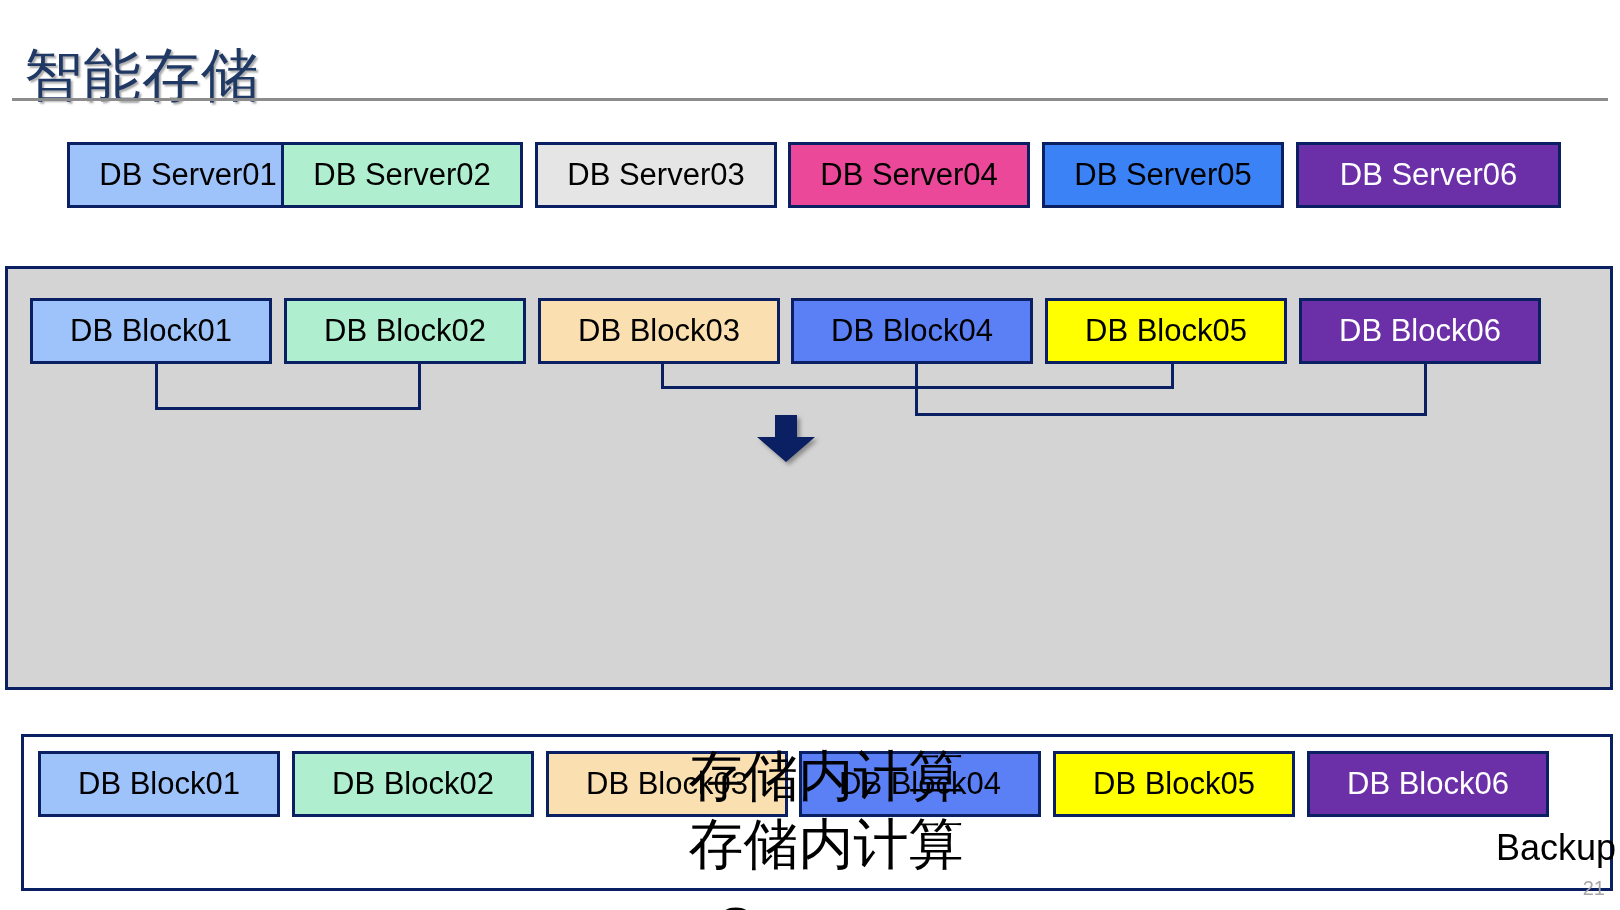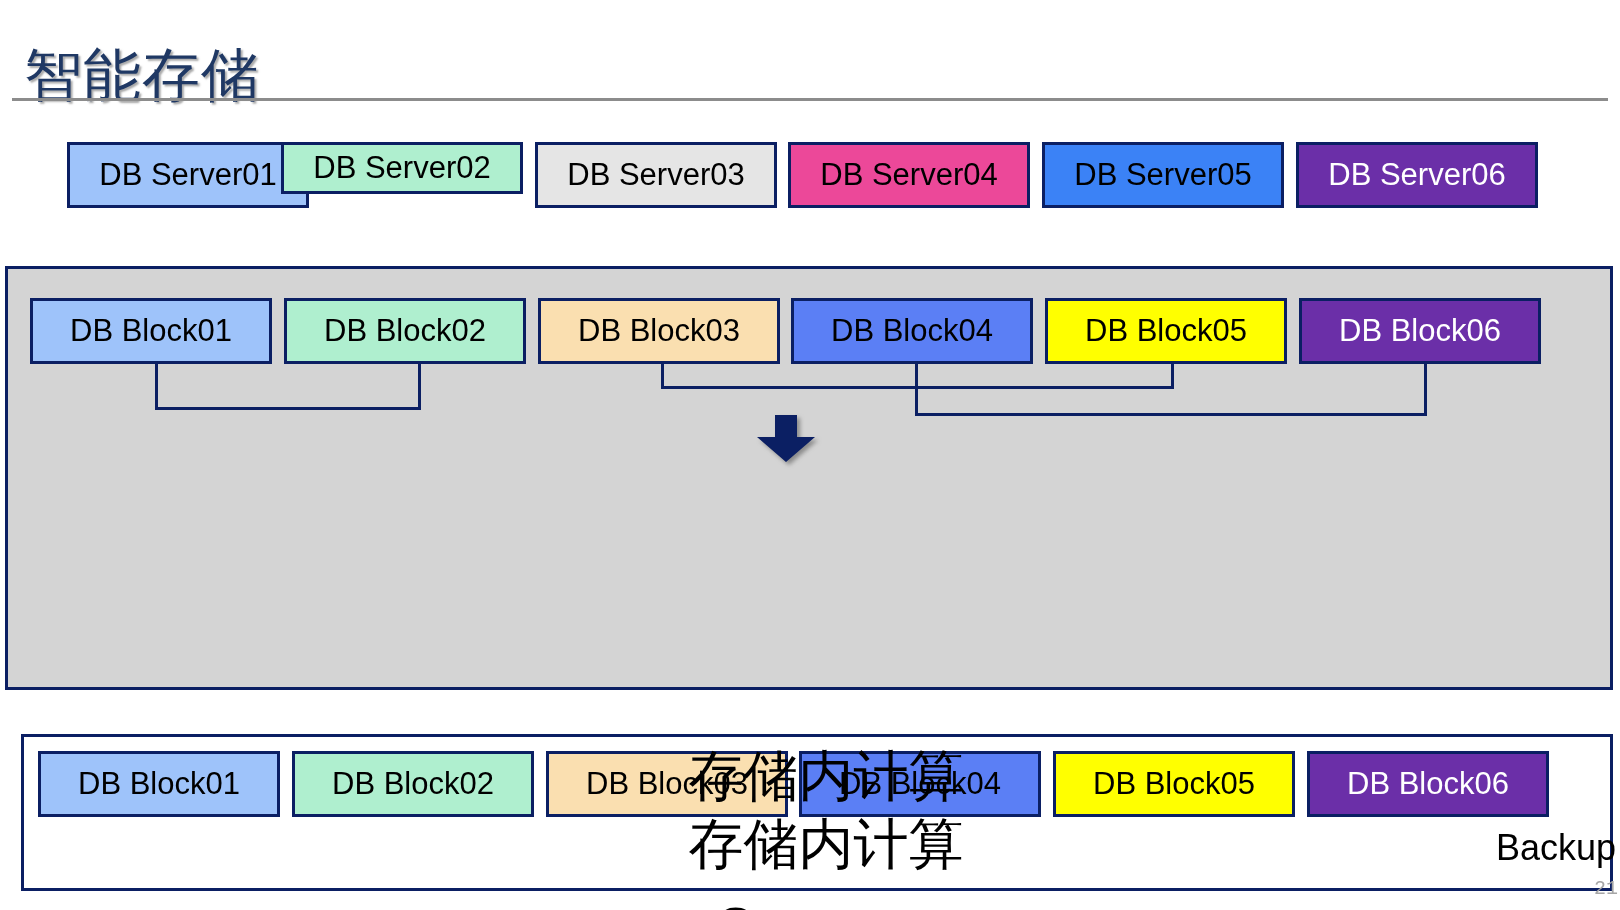--- a/index.html
+++ b/index.html
@@ -90,38 +90,38 @@
     position:absolute;width:1620px;text-align:center;
     font-size:55px;color:#000;
     font-family:"DejaVu Sans","Liberation Sans",sans-serif;
     padding-left:16px;
   }
   #caption-1{top:740px;}
   #caption-2{top:808px;}
 
   
   #page-number{
-    position:absolute;right:2px;bottom:10px;
+    position:absolute;right:15px;bottom:10px;
     font-size:20px;color:#A6A6A6;
-    font-family:Liberation Mono, monospace;
+    font-family:Liberation Sans, sans-serif;
   }
 </style>
 </head>
 <body>
 
 <div id="slide-title">智能存储</div>
 <div id="title-rule"></div>
 
 <div id="server-row">
     <div class="chip" style="left: 27px; top: 142px; width: 242px; height: 66px; background: rgb(158, 195, 250); color: rgb(0, 0, 0); margin-left: 40px;">DB Server01</div>
-    <div class="chip" style="left: 281px; top: 142px; width: 242px; height: 52px; background: rgb(175, 239, 207); color: rgb(0, 0, 0);">DB Server02</div>
+    <div class="chip" style="left: 281px; top: 142px; width: 242px; height: 66px; background: rgb(175, 239, 207); color: rgb(0, 0, 0);">DB Server02</div>
     <div class="chip" style="left: 535px; top: 142px; width: 242px; height: 66px; background: #e5e5e5; color: rgb(0, 0, 0);">DB Server03</div>
     <div class="chip" style="left: 788px; top: 142px; width: 242px; height: 66px; background: #ec4899; color: rgb(0, 0, 0);">DB Server04</div>
     <div class="chip" style="left: 1042px; top: 142px; width: 242px; height: 66px; background: #3b82f6; color: rgb(0, 0, 0);">DB Server05</div>
-    <div class="chip white-text" style="left: 1296px; top: 142px; width: 242px; height: 66px; background: rgb(107, 47, 168); color: rgb(255, 255, 255);">DB Server06</div>
+    <div class="chip white-text" style="left: 1296px; top: 142px; width: 265px; height: 66px; background: rgb(107, 47, 168); color: rgb(255, 255, 255);">DB Server06</div>
   </div>
 
 <div id="storage-panel">
 
   <div id="backup-box">
     <div id="backup-label">Backup</div>
   <div class="chip" style="left: 14px; top: 14px; width: 242px; height: 66px; background: rgb(158, 195, 250); color: rgb(0, 0, 0);">DB Block01</div>
       <div class="chip" style="left: 268px; top: 14px; width: 242px; height: 66px; background: rgb(175, 239, 207); color: rgb(0, 0, 0);">DB Block02</div>
       <div class="chip" style="left: 522px; top: 14px; width: 242px; height: 66px; background: rgb(250, 223, 176); color: rgb(0, 0, 0);">DB Block03</div>
       <div class="chip" style="left: 775px; top: 14px; width: 242px; height: 66px; background: rgb(91, 127, 245); color: rgb(0, 0, 0);">DB Block04</div>

